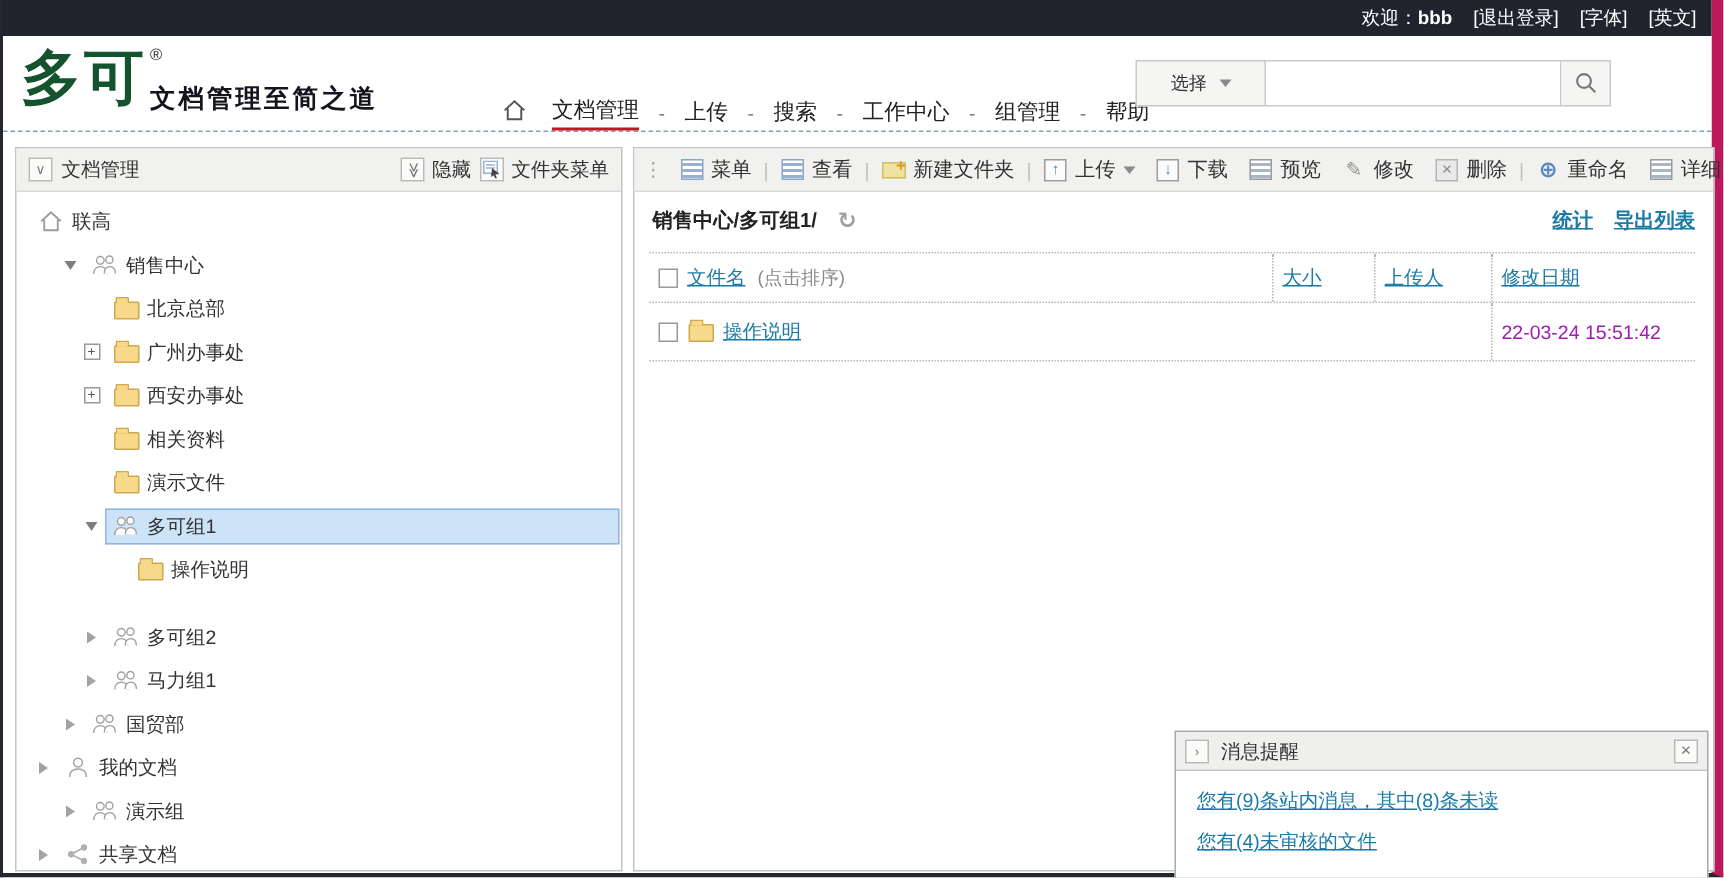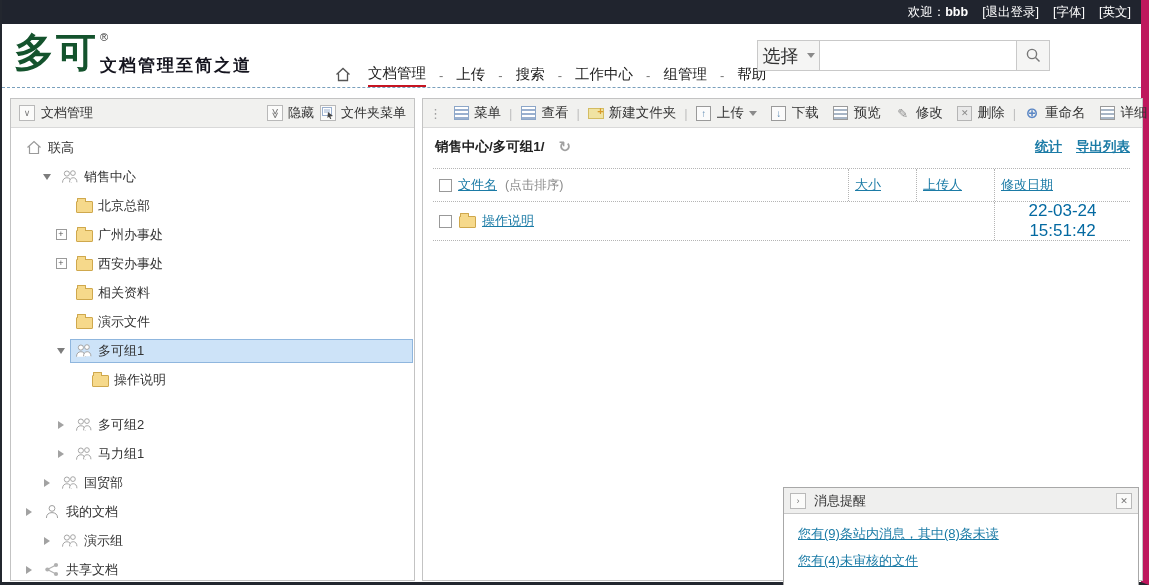--- a/index.html
+++ b/index.html
@@ -18,21 +18,21 @@
   .logo-text { color:#14532d; font-size:40px; font-weight:bold; line-height:48px; letter-spacing:2px; font-family:"Liberation Sans",sans-serif; }
   .logo-side { margin-left:2px; display:flex; flex-direction:column; }
   .logo-reg { font-size:11px; color:#333; line-height:14px; margin-top:2px; }
   .logo-tagline { font-family:"DejaVu Serif","Liberation Serif",serif; font-weight:bold; font-size:17px; color:#14141e; margin-top:10px; letter-spacing:2px; }
   .nav { position:absolute; left:333px; top:40px; display:flex; align-items:center; gap:13px; font-size:14.5px; color:#222; }
   .nav-dash { color:#777; font-size:13px; }
   .nav-item { cursor:pointer; padding-bottom:2px; }
   .nav-item.active { border-bottom:2px solid #c61420; }
   .home-ico { display:inline-block; margin-right:4px; }
   .searchbox { position:absolute; left:755px; top:16px; display:flex; height:31px; }
-  .sel-btn { width:63px; background:#f5f5f4; border:1px solid #c9c9c9; display:flex; align-items:center; justify-content:center; gap:8px; font-size:18px; color:#333; cursor:pointer; }
+  .sel-btn { width:87px; background:#f5f5f4; border:1px solid #c9c9c9; display:flex; align-items:center; justify-content:center; gap:8px; font-size:12px; color:#333; cursor:pointer; }
   .caret { width:0; height:0; border-left:4px solid transparent; border-right:4px solid transparent; border-top:5px solid #8a8a8a; display:inline-block; }
   .search-input { width:197px; border:1px solid #c9c9c9; border-left:none; padding:0 8px; font-size:13px; outline:none; }
   .search-btn { width:33px; background:#f5f5f4; border:1px solid #c9c9c9; border-left:none; display:flex; align-items:center; justify-content:center; cursor:pointer; }
 
   
   .content { position:relative; height:493px; background:#fff; }
 
   
   .sidebar { position:absolute; left:8px; top:10px; width:405px; height:calc(100% - 10px); background:#fff; border:1px solid #c3c3c3; }
   .panel-header { height:29px; background:#f1f1ef; border-bottom:1px solid #d9d9d9; display:flex; align-items:center; padding:0 8px; gap:6px; }
@@ -85,21 +85,21 @@
   .frow.data { height:39px; }
   .fcell { padding:0 6px; display:flex; align-items:center; gap:6px; height:100%; }
   .c-name { flex:1; }
   .c-size { width:68px; }
   .c-up { width:78px; }
   .c-date { width:136px; }
   .head .c-size, .head .c-up, .head .c-date { border-left:1px dotted #b5b5b5; }
   .data .c-date { border-left:1px dotted #b5b5b5; }
   .sort-hint { color:#8a8a8a; font-size:12.5px; margin-left:2px; }
   .cbx { width:13px; height:13px; border:1px solid #999; background:#fff; flex:none; cursor:pointer; }
-  .date-txt { font-size:17px; color:#0369a1;text-align:center; }
+  .date-txt { font-size:13px; color:#a21caf; }
 
   
   .msg-panel { position:absolute; right:3px; top:388px; width:356px; height:120px; border:1px solid #a8a8a8; background:#fff; }
   .msg-header { height:26px; background:#efefee; border-bottom:1px solid #c8c8c8; display:flex; align-items:center; padding:0 6px; gap:8px; }
   .msg-title { font-size:13px; color:#333; flex:1; }
   .msg-body { padding:11px 14px; display:flex; flex-direction:column; gap:9px; font-size:13px; }
 </style>
 </head>
 <body>
 

